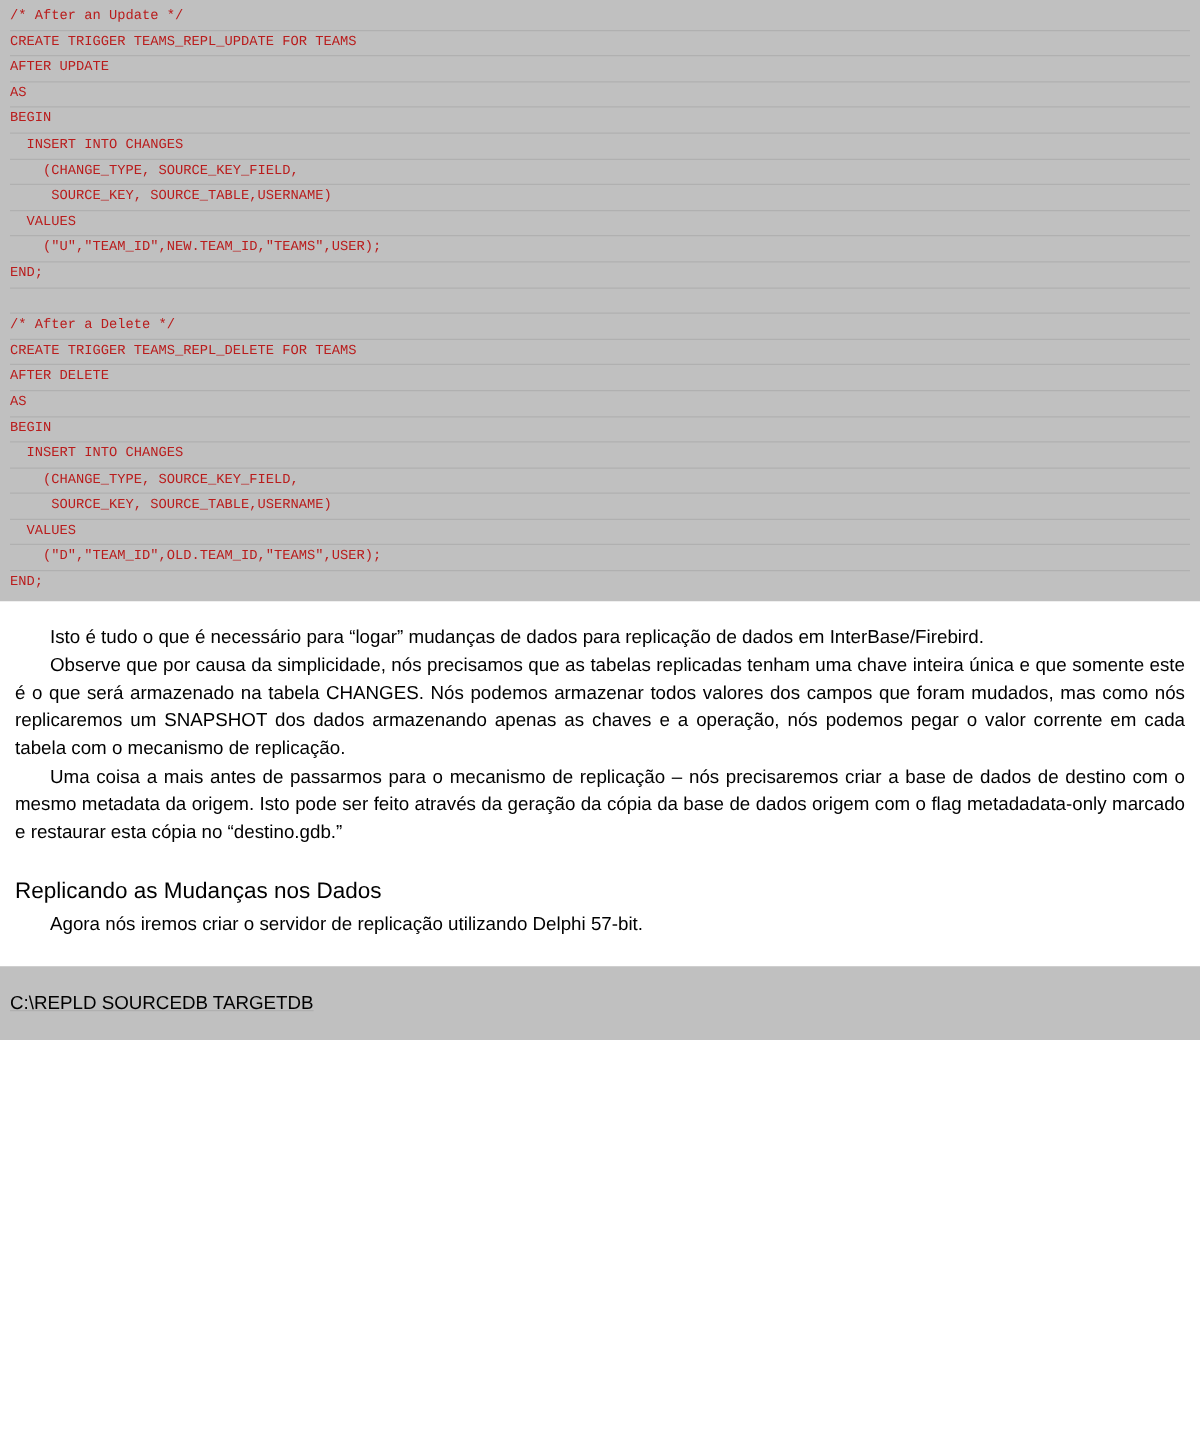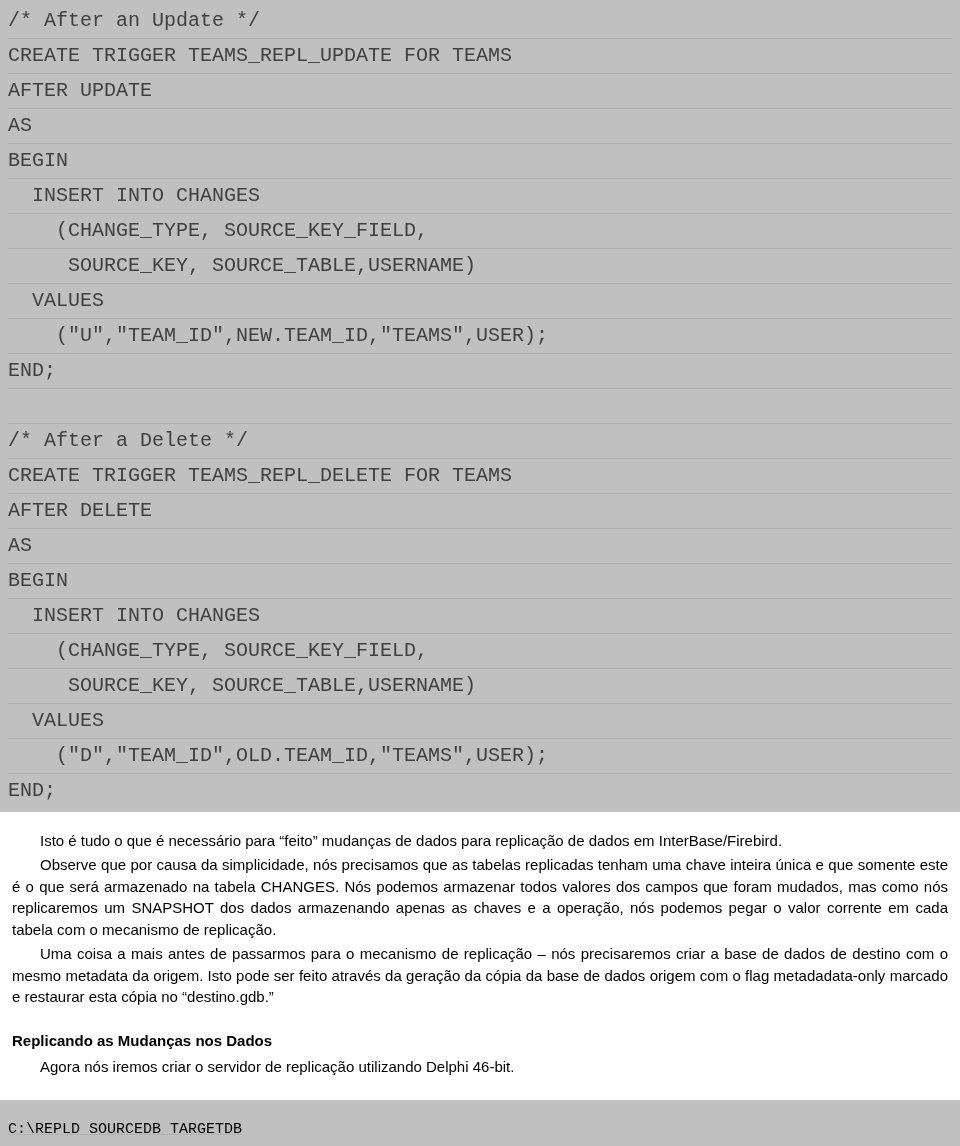--- a/index.html
+++ b/index.html
@@ -9,66 +9,66 @@
     font-family: Arial, Helvetica, sans-serif;
     background: #ffffff;
     width: 960px;
     font-size: 15px;
     line-height: 1.45;
     color: #000;
   }
   .code-block {
     background: #c0c0c0;
     font-family: "Courier New", Courier, monospace;
-    font-size: 20px;
+    font-size: 11px;
     line-height: 1.6;
     padding: 4px 8px;
-    color: #404040;
+    color: #b91c1c;
     white-space: pre;
   }
   .code-row {
     border-bottom: 1px solid #b0b0b0;
     padding: 1px 0;
   }
   .code-row:last-child {
     border-bottom: none;
   }
   .body-text {
     padding: 0 12px;
     margin-top: 18px;
     text-align: justify;
   }
   .body-text p {
     margin: 0 0 2px 0;
     text-indent: 28px;
   }
   h2 {
-    font-size: 15px;
-    font-weight: bold;
+    font-size: 18px;
+    font-weight: normal;
     margin: 22px 0 2px 0;
     padding: 0 12px;
   }
   .cmd-block {
     background: #c0c0c0;
-    font-family: Liberation Mono, monospace;
+    font-family: Liberation Sans, sans-serif;
     font-size: 15px;
     padding: 19px 8px;
     margin-top: 22px;
   }
 </style>
 </head>
 <body>
 
 <div class="code-block" id="code1"><div class="code-row">/* After an Update */</div><div class="code-row">CREATE TRIGGER TEAMS_REPL_UPDATE FOR TEAMS</div><div class="code-row">AFTER UPDATE</div><div class="code-row">AS</div><div class="code-row">BEGIN</div><div class="code-row">  INSERT INTO CHANGES</div><div class="code-row">    (CHANGE_TYPE, SOURCE_KEY_FIELD,</div><div class="code-row">     SOURCE_KEY, SOURCE_TABLE,USERNAME)</div><div class="code-row">  VALUES</div><div class="code-row">    ("U","TEAM_ID",NEW.TEAM_ID,"TEAMS",USER);</div><div class="code-row">END;</div><div class="code-row">&nbsp;</div><div class="code-row">/* After a Delete */</div><div class="code-row">CREATE TRIGGER TEAMS_REPL_DELETE FOR TEAMS</div><div class="code-row">AFTER DELETE</div><div class="code-row">AS</div><div class="code-row">BEGIN</div><div class="code-row">  INSERT INTO CHANGES</div><div class="code-row">    (CHANGE_TYPE, SOURCE_KEY_FIELD,</div><div class="code-row">     SOURCE_KEY, SOURCE_TABLE,USERNAME)</div><div class="code-row">  VALUES</div><div class="code-row">    ("D","TEAM_ID",OLD.TEAM_ID,"TEAMS",USER);</div><div class="code-row">END;</div></div>
 
 <div class="body-text">
-  <p>Isto é tudo o que é necessário para “feito” mudanças de dados para replicação de dados em InterBase/Firebird.</p>
+  <p>Isto é tudo o que é necessário para “logar” mudanças de dados para replicação de dados em InterBase/Firebird.</p>
   <p>Observe que por causa da simplicidade, nós precisamos que as tabelas replicadas tenham uma chave inteira única e que somente este é o que será armazenado na tabela CHANGES. Nós podemos armazenar todos valores dos campos que foram mudados, mas como nós replicaremos um SNAPSHOT dos dados armazenando apenas as chaves e a operação, nós podemos pegar o valor corrente em cada tabela com o mecanismo de replicação.</p>
   <p>Uma coisa a mais antes de passarmos para o mecanismo de replicação – nós precisaremos criar a base de dados de destino com o mesmo metadata da origem. Isto pode ser feito através da geração da cópia da base de dados origem com o flag metadadata-only marcado e restaurar esta cópia no “destino.gdb.”</p>
 </div>
 
 <h2>Replicando as Mudanças nos Dados</h2>
 
 <div class="body-text" style="margin-top:4px;">
-  <p>Agora nós iremos criar o servidor de replicação utilizando Delphi 46-bit.</p>
+  <p>Agora nós iremos criar o servidor de replicação utilizando Delphi 57-bit.</p>
 </div>
 
 <div class="cmd-block" style="text-decoration: underline; text-decoration-color:#b0b0b0;">C:\REPLD SOURCEDB TARGETDB</div>
 
 </body></html>

